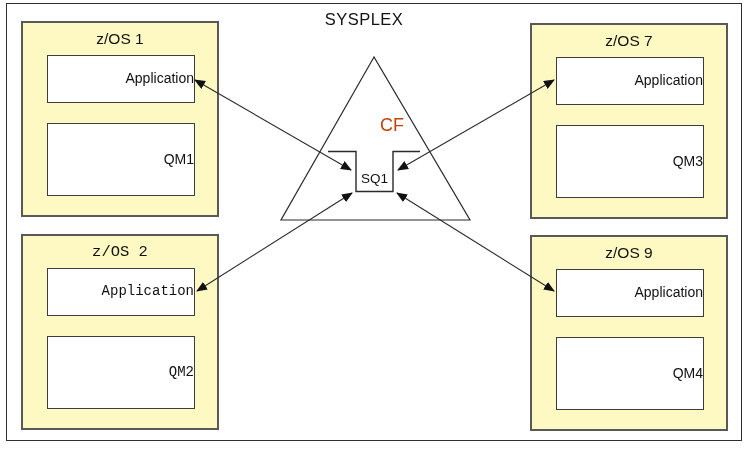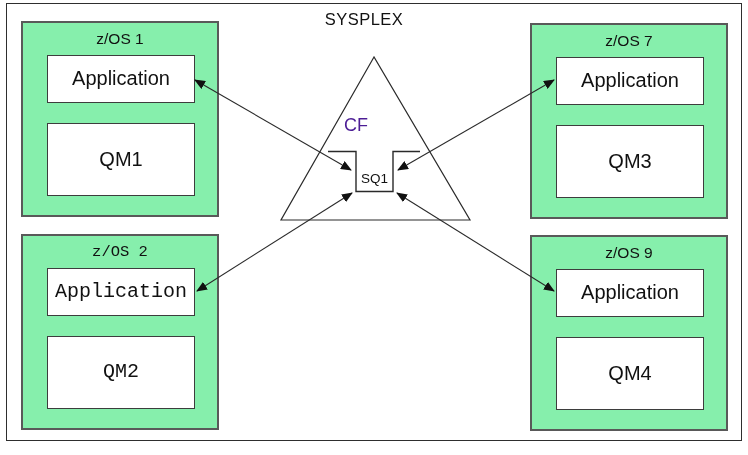--- a/index.html
+++ b/index.html
@@ -28,21 +28,21 @@
     left: 289px; top: 10px;
     width: 150px;
     text-align: center;
     font-size: 16.5px;
     letter-spacing: 0.5px;
     color: #111111;
   }
   .zos-box {
     position: absolute;
     width: 198px; height: 196px;
-    background: #86efac;
+    background: #fef9c3;
     border: 2px solid #595959;
     box-sizing: border-box;
   }
   .zos-box.pos-tl { left: 21px; top: 21px; }
   .zos-box.pos-tr { left: 530px; top: 23px; }
   .zos-box.pos-bl { left: 21px; top: 234px; font-family: Liberation Mono, monospace; }
   .zos-box.pos-br { left: 530px; top: 235px; }
   .zos-label {
     position: absolute;
     left: 0; top: 7px;
@@ -51,22 +51,22 @@
     font-size: 15.5px;
     color: #111111;
   }
   .inner-box {
     position: absolute;
     left: 24px;
     width: 148px;
     background: #ffffff;
     border: 1.5px solid #3d3d3d;
     box-sizing: border-box;
-    text-align: center;
-    font-size: 20px;
+    text-align: right;
+    font-size: 14px;
     color: #111111;
   }
   .app-box {
     top: 32px;
     height: 48px;
     line-height: 45px;
   }
   .qm-box {
     top: 100px;
     height: 73px;
@@ -75,23 +75,23 @@
   .overlay-svg {
     position: absolute;
     left: 0; top: 0;
     width: 748px; height: 455px;
     pointer-events: none;
   }
   .cf-label {
     position: absolute;
     left: 344px; top: 115px;
     width: 60px;
-    text-align: left;
+    text-align: right;
     font-size: 18px;
-    color: #4c1d95;
+    color: #c2410c;
   }
   .sq-label {
     position: absolute;
     left: 356px; top: 162px;
     width: 37px;
     text-align: center;
     font-size: 13.5px;
     color: #111111;
     margin-top: 9px;
   }

